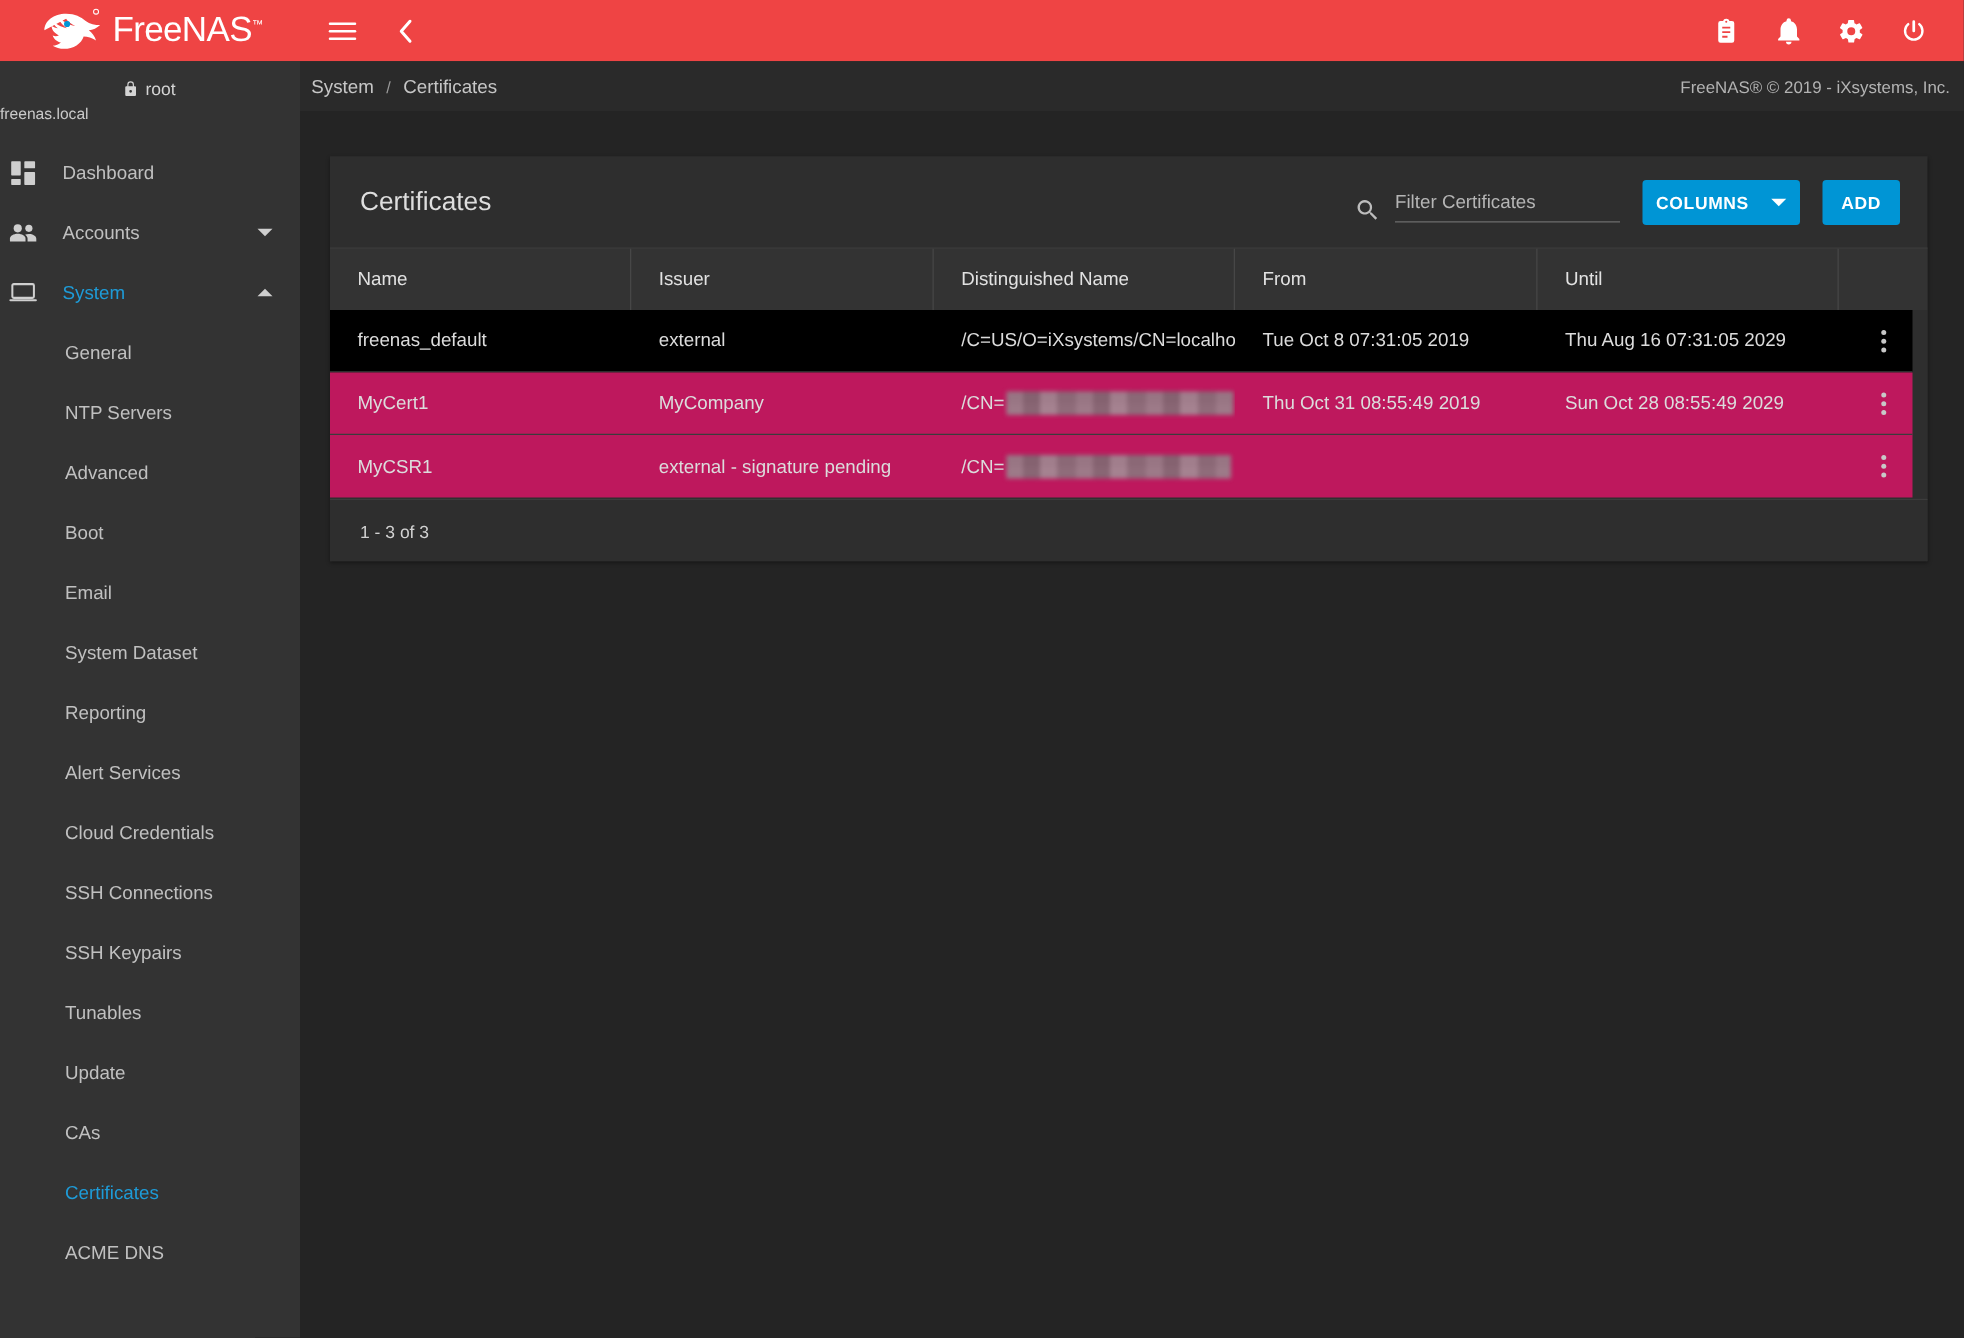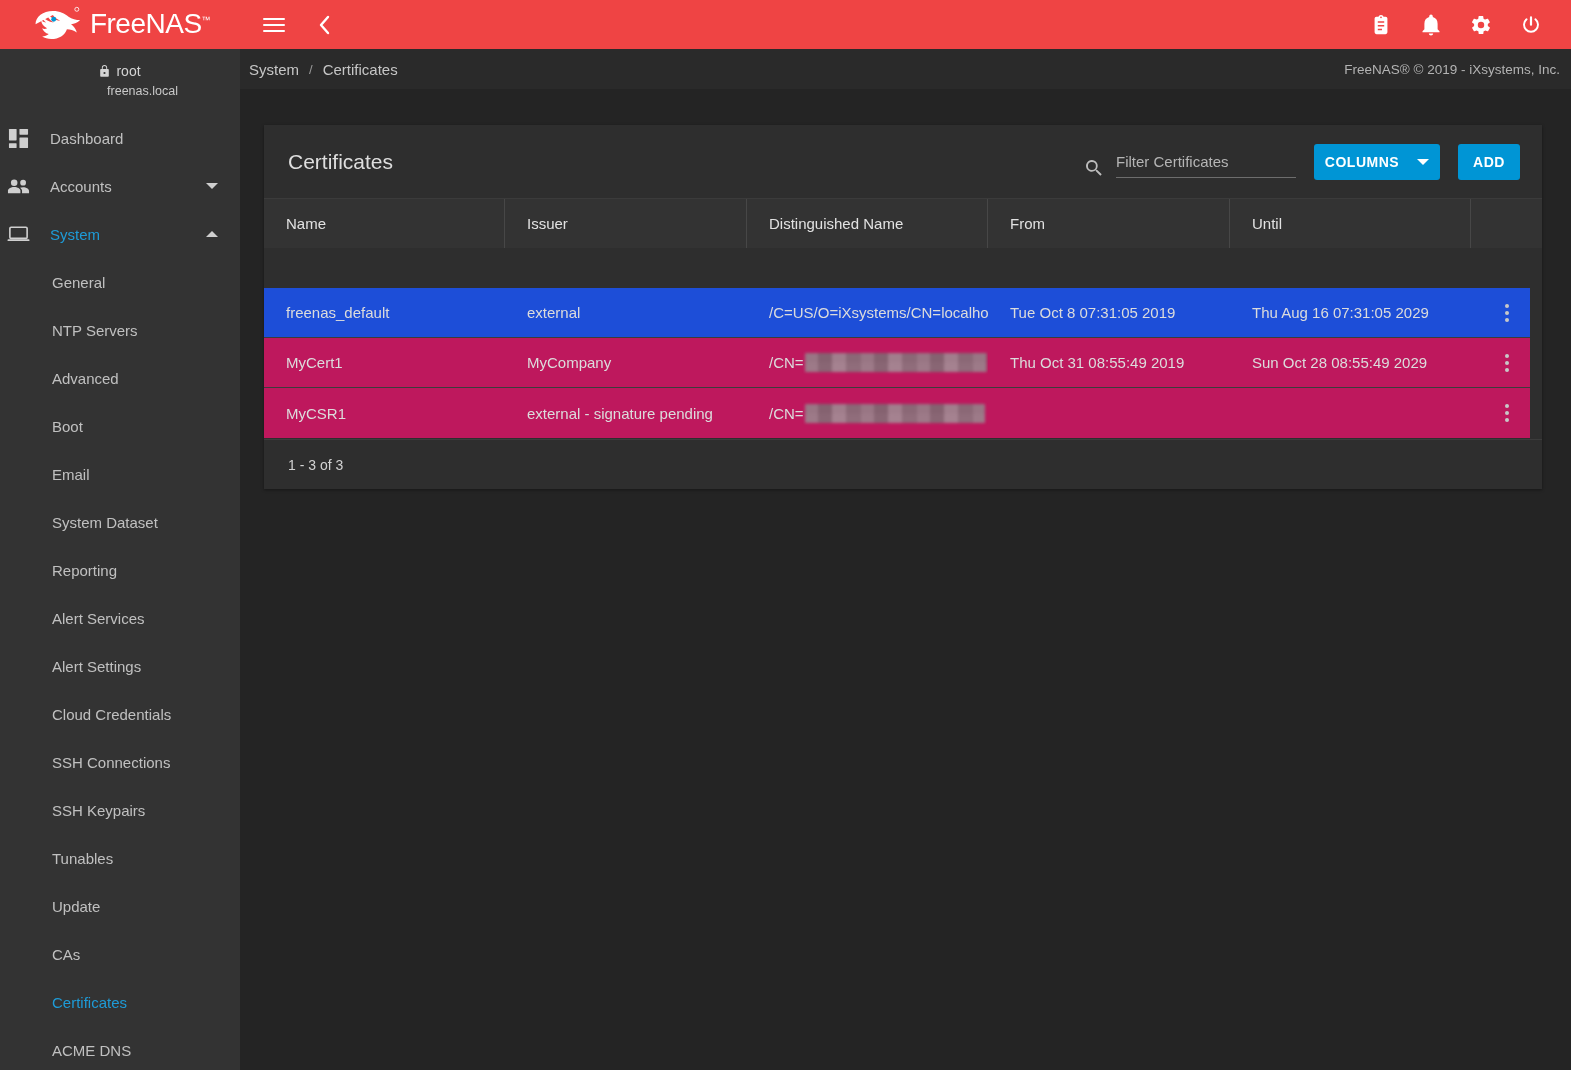--- a/index.html
+++ b/index.html
@@ -73,36 +73,34 @@
   
   .sidebar {
     position: absolute;
     top: 49px; left: 0;
     width: 240px;
     height: 1021px;
     background: #333333;
     overflow: hidden;
   }
   .user-block {
-    text-align: center;
     padding: 14px 0 16px 0;
   }
   .user-line1 {
     font-size: 14px;
     color: #d4d4d4;
     display: flex;
     align-items: center;
     justify-content: center;
     gap: 6px;
   }
   .user-line2 {
     font-size: 12.5px;
     color: #c9c9c9;
     margin-top: 5px;
-    padding-left: 45px;
   }
   .lock-icon svg { fill: #d4d4d4; display:block; }
 
   .nav-item {
     display: flex;
     align-items: center;
     height: 48px;
     color: #c0c0c0;
     font-size: 15px;
     cursor: pointer;
@@ -264,21 +262,21 @@
 
   .tbody { background: #2e2e2e; padding-bottom: 1px; }
   .trow {
     display: flex;
     height: 50px;
     background: #be185d;
     border-bottom: 1px solid #3c3c3c;
     width: 1266px;
     cursor: pointer;
   }
-  .trow.hovered { background: #1d4ed8; margin-top: 40px; }
+  .trow.hovered { background: #000000; }
   .trow:last-child { border-bottom: none; }
   .td {
     display: flex;
     align-items: center;
     font-size: 15px;
     color: #dcdcdc;
     padding-left: 22px;
     overflow: hidden;
     white-space: nowrap;
     flex: 0 0 auto;
@@ -442,23 +440,20 @@
       <div class="sub-item">
         <span>System Dataset</span>
       </div>
       <div class="sub-item">
         <span>Reporting</span>
       </div>
       <div class="sub-item">
         <span>Alert Services</span>
       </div>
       <div class="sub-item">
-        <span>Alert Settings</span>
-      </div>
-      <div class="sub-item">
         <span>Cloud Credentials</span>
       </div>
       <div class="sub-item">
         <span>SSH Connections</span>
       </div>
       <div class="sub-item">
         <span>SSH Keypairs</span>
       </div>
       <div class="sub-item">
         <span>Tunables</span>

